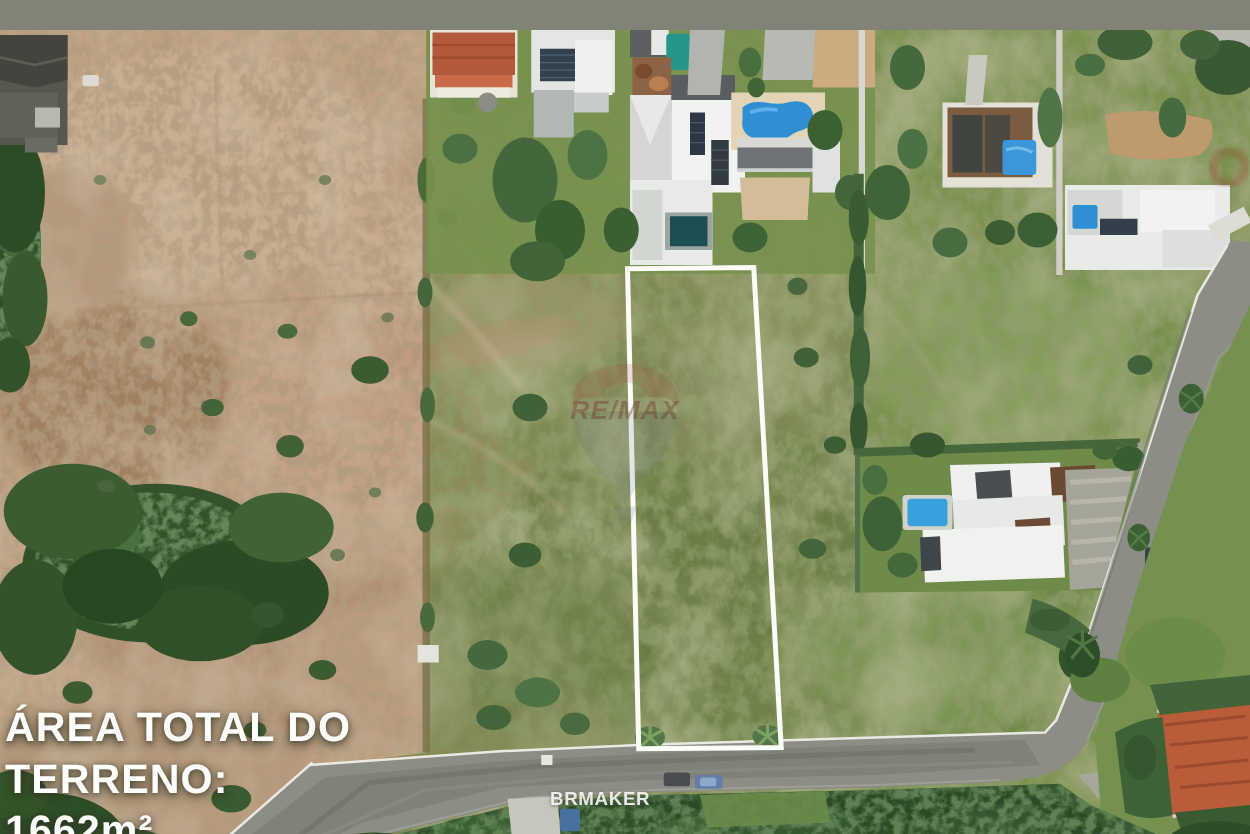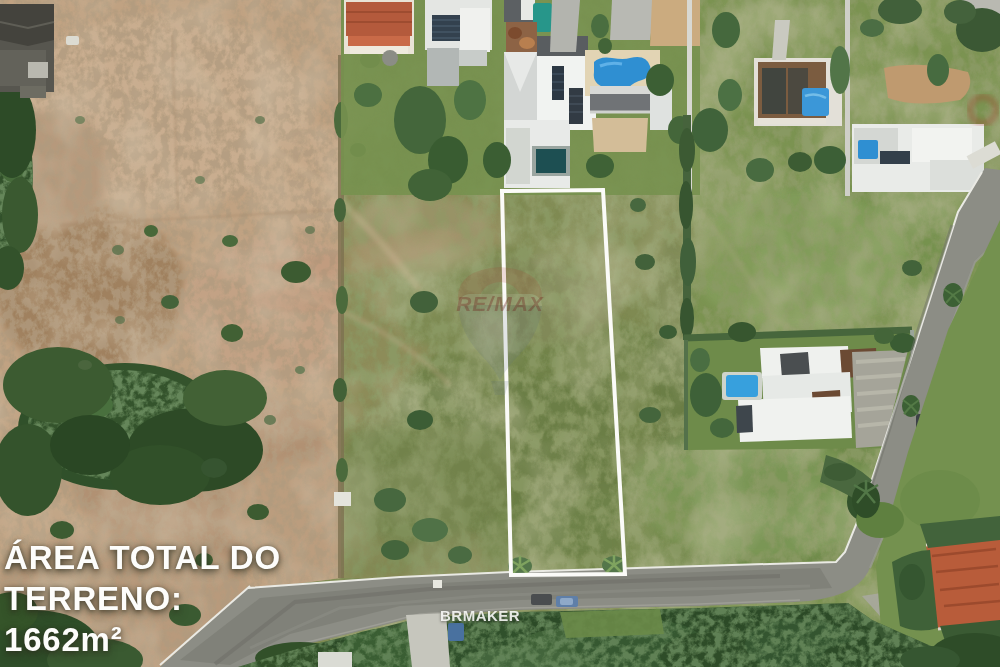--- a/index.html
+++ b/index.html
@@ -1,17 +1,17 @@
 <!DOCTYPE html>
 <html><head>
 <meta charset="utf-8">
 <style>
   html,body{margin:0;padding:0;background:#828377;}
   body{width:1000px;height:667px;overflow:hidden;font-family:"Liberation Sans",sans-serif;}
-  .wrap{position:relative;width:1000px;height:560px;}
+  .wrap{position:relative;width:1000px;height:560px;margin-top:24px;}
   svg.scene{position:absolute;top:0;left:0;display:block;}
   .areatext{position:absolute;left:4px;top:537px;width:365px;text-align:left;color:#fdfdfb;
     font-weight:bold;font-size:33px;line-height:41px;letter-spacing:0.8px;
     text-shadow:0 3px 9px rgba(45,45,30,.8),0 1px 4px rgba(45,45,30,.55);}
   .brmaker{position:absolute;left:440px;top:607px;color:rgba(252,252,250,.88);
     font-weight:bold;font-size:15px;letter-spacing:0.5px;text-shadow:0 1px 3px rgba(70,70,60,.7);}
 </style>
 </head>
 <body>
 <div class="wrap">

